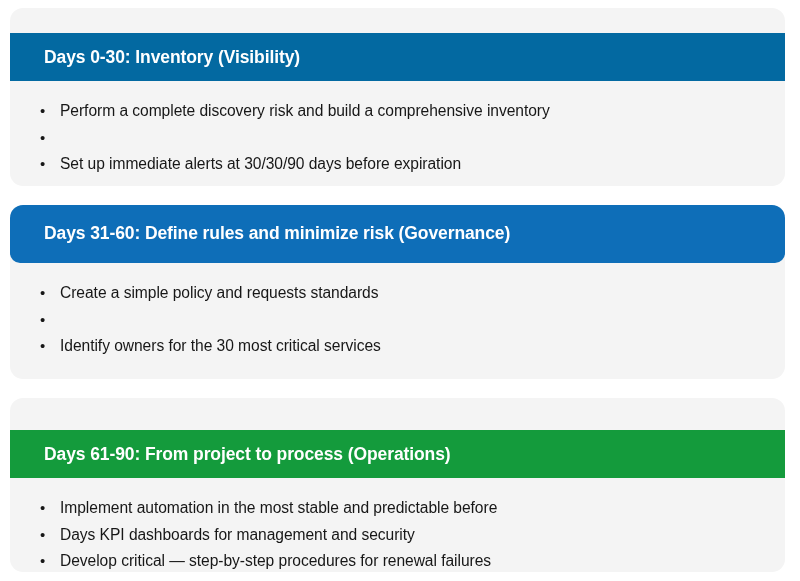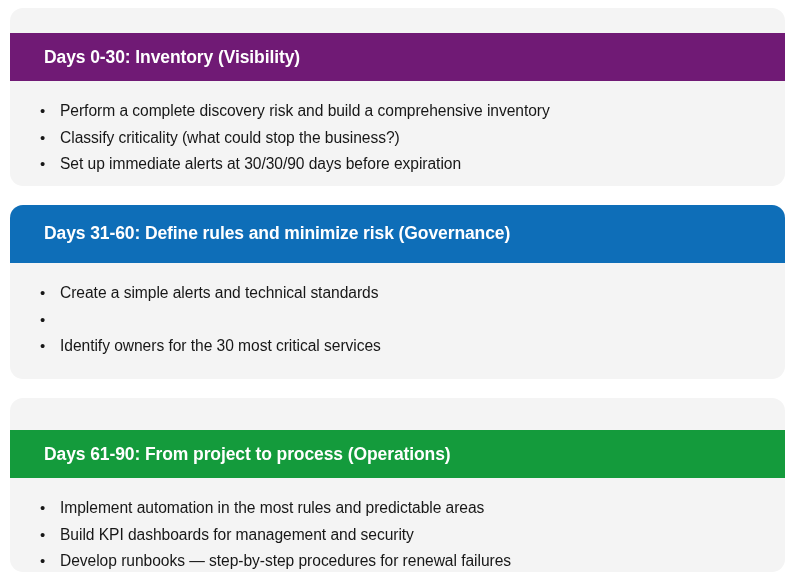--- a/index.html
+++ b/index.html
@@ -73,22 +73,22 @@
     font-size: 15px;
     line-height: 1.0;
     text-align: left;
   }
   .bullet-text {
     flex: 1;
     letter-spacing: -0.05px;
   }
 
   
-  .phase-card.accent-orange .phase-header { background: #701a75; margin-top: 25px; }
-  .phase-card.accent-blue   .phase-header { background: #0e6eb8; }
+  .phase-card.accent-orange .phase-header { background: #0369a1; margin-top: 25px; }
+  .phase-card.accent-blue   .phase-header { background: #0e6eb8; border-radius: 10px; }
   .phase-card.accent-green  .phase-header { background: #149b3c; margin-top: 32px; }
 
   .phase-card.size-1 { height: 178px; }
   .phase-card.size-2 { height: 174px; }
   .phase-card.size-3 { height: 174px; }
 </style>
 </head>
 <body>
 
 <div class="roadmap">
@@ -98,66 +98,65 @@
       <h2 class="phase-header-title">Days 0-30: Inventory (Visibility)</h2>
     </div>
     <div class="phase-body">
       <ul class="bullet-list">
         <li class="bullet-item">
           <span class="bullet-marker">•</span>
           <span class="bullet-text">Perform a complete discovery risk and build a comprehensive inventory</span>
         </li>
         <li class="bullet-item">
           <span class="bullet-marker">•</span>
-          <span class="bullet-text">Classify criticality (what could stop the business?)</span>
         </li>
         <li class="bullet-item">
           <span class="bullet-marker">•</span>
           <span class="bullet-text">Set up immediate alerts at 30/30/90 days before expiration</span>
         </li>
       </ul>
     </div>
   </section>
 
   <section class="phase-card accent-blue size-2">
     <div class="phase-header">
       <h2 class="phase-header-title">Days 31-60: Define rules and minimize risk (Governance)</h2>
     </div>
     <div class="phase-body">
       <ul class="bullet-list">
         <li class="bullet-item">
           <span class="bullet-marker">•</span>
-          <span class="bullet-text">Create a simple alerts and technical standards</span>
+          <span class="bullet-text">Create a simple policy and requests standards</span>
         </li>
         <li class="bullet-item">
           <span class="bullet-marker">•</span>
         </li>
         <li class="bullet-item">
           <span class="bullet-marker">•</span>
           <span class="bullet-text">Identify owners for the 30 most critical services</span>
         </li>
       </ul>
     </div>
   </section>
 
   <section class="phase-card accent-green size-3">
     <div class="phase-header">
       <h2 class="phase-header-title">Days 61-90: From project to process (Operations)</h2>
     </div>
     <div class="phase-body">
       <ul class="bullet-list">
         <li class="bullet-item">
           <span class="bullet-marker">•</span>
-          <span class="bullet-text">Implement automation in the most rules and predictable areas</span>
+          <span class="bullet-text">Implement automation in the most stable and predictable before</span>
         </li>
         <li class="bullet-item">
           <span class="bullet-marker">•</span>
-          <span class="bullet-text">Build KPI dashboards for management and security</span>
+          <span class="bullet-text">Days KPI dashboards for management and security</span>
         </li>
         <li class="bullet-item">
           <span class="bullet-marker">•</span>
-          <span class="bullet-text">Develop runbooks — step-by-step procedures for renewal failures</span>
+          <span class="bullet-text">Develop critical — step-by-step procedures for renewal failures</span>
         </li>
       </ul>
     </div>
   </section>
 
 </div>
 
 </body></html>

